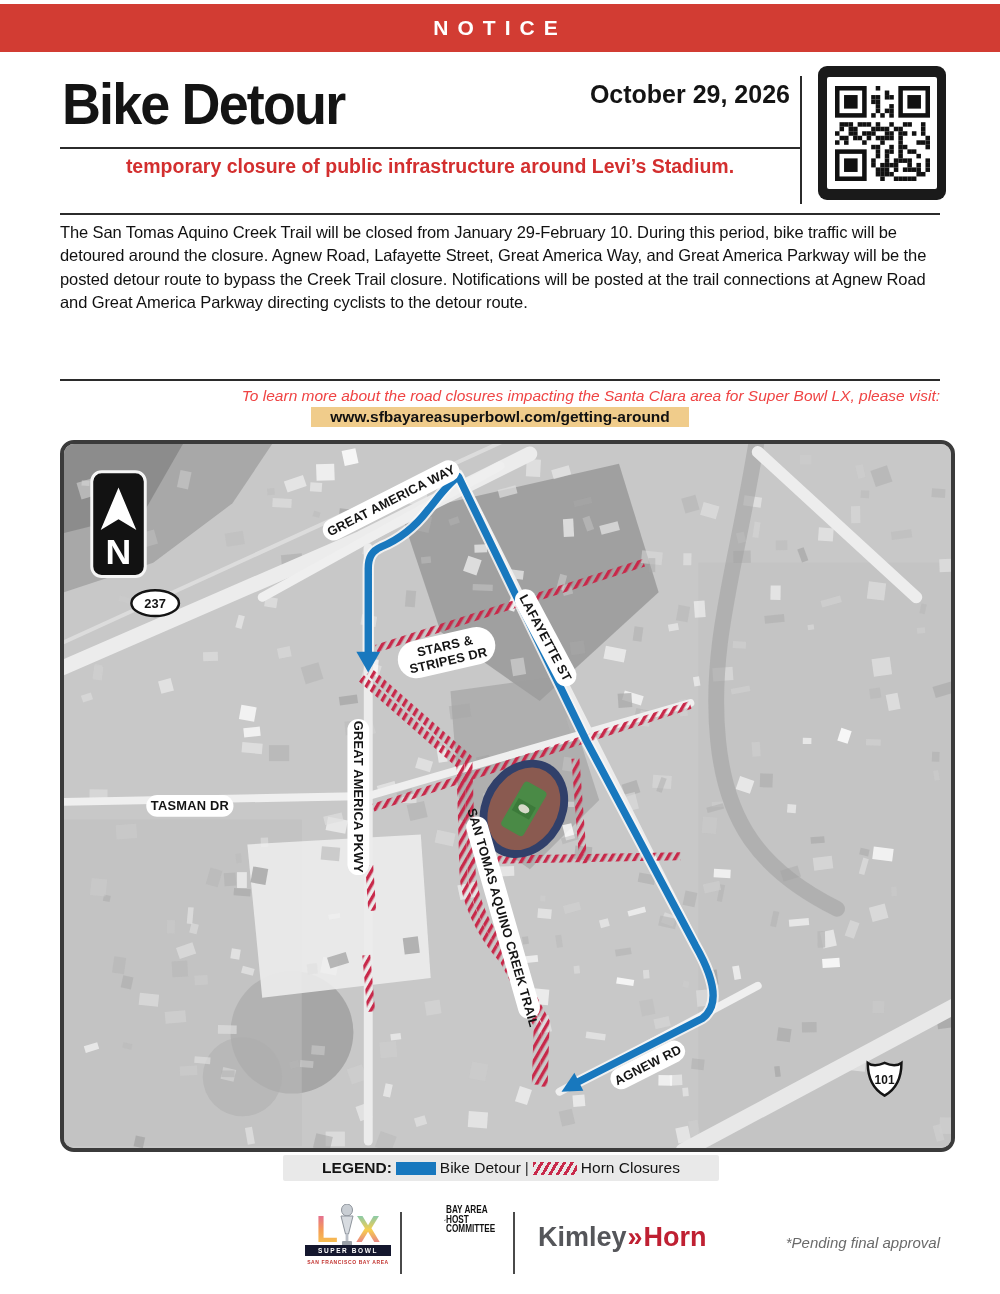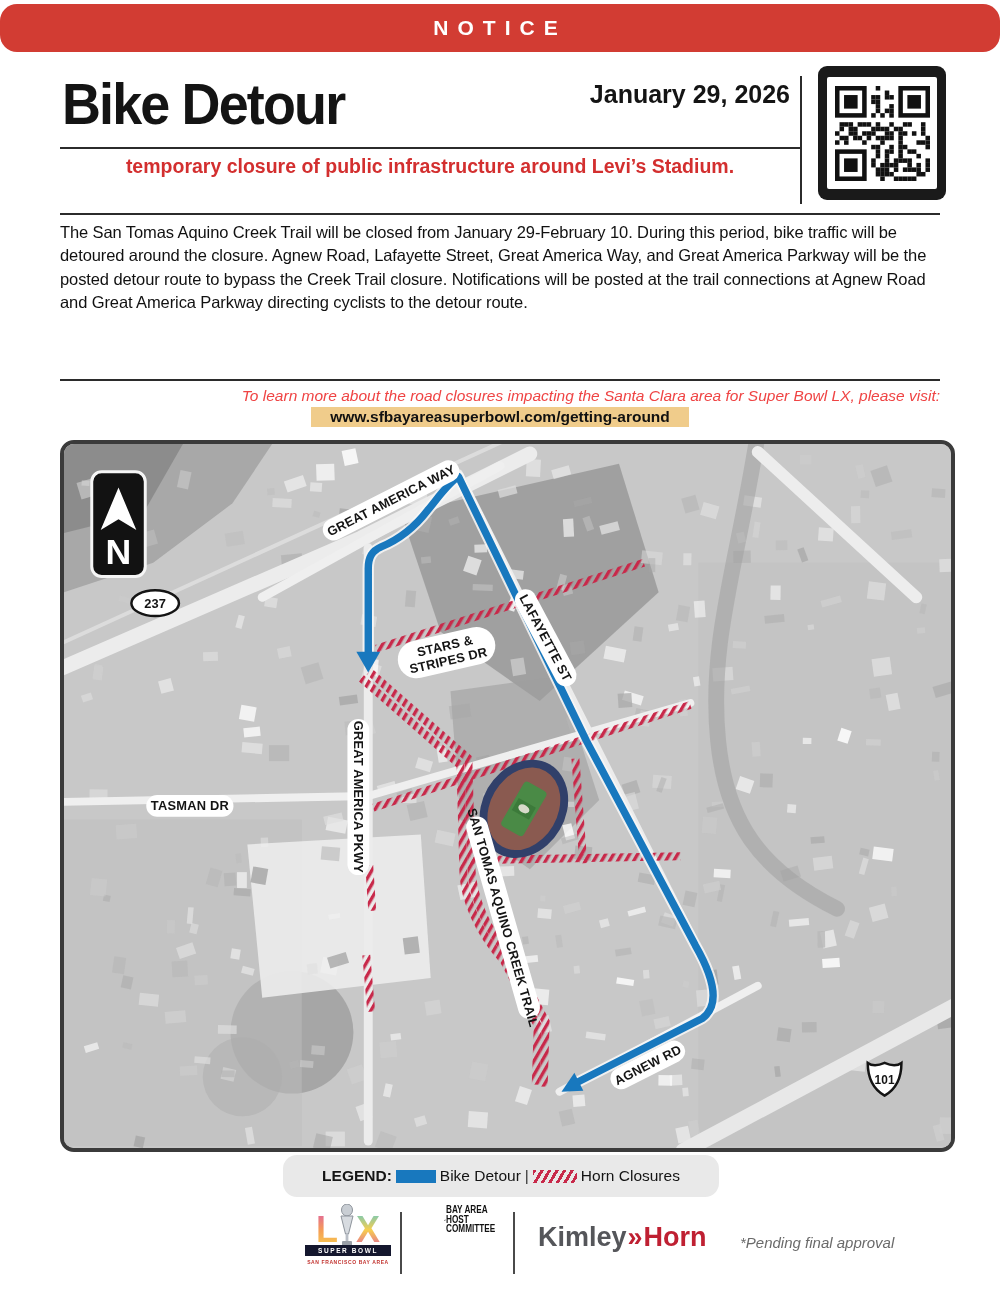--- a/index.html
+++ b/index.html
@@ -1,21 +1,21 @@
 <!DOCTYPE html>
 <html><head>
 <meta charset="utf-8">
 <style>
   html,body{margin:0;padding:0;background:#9e9e9e;}
   .page{position:relative;width:1000px;height:1294px;margin:0 auto;background:#ffffff;
         font-family:"Liberation Sans","DejaVu Sans",sans-serif;overflow:hidden;}
 
   
   .banner{position:absolute;left:0;top:4px;width:1000px;height:48px;background:#D23C33;
-          display:flex;align-items:center;justify-content:center;border-radius:17px;}
+          display:flex;align-items:center;justify-content:center;}
   .banner-text{color:#ffffff;font-weight:bold;font-size:21px;letter-spacing:9px;}
 
   
   .title{position:absolute;left:62px;top:70px;font-size:58px;font-weight:bold;color:#141414;
          letter-spacing:-2px;transform:scaleX(.93);transform-origin:left top;white-space:nowrap;}
   .date{position:absolute;left:520px;top:80px;width:270px;text-align:right;
         font-size:25px;font-weight:bold;color:#141414;white-space:nowrap;}
   .v-rule{position:absolute;left:800px;top:76px;width:2px;height:128px;background:#2b2b2b;}
   .rule{position:absolute;background:#2b2b2b;height:2px;}
   .rule-title{left:60px;top:147px;width:740px;}
@@ -41,22 +41,22 @@
              background:#F0CC8B;padding:1px 19px;text-decoration:none;}
 
   
   .map{position:absolute;left:60px;top:440px;width:895px;height:712px;box-sizing:border-box;
        border:4px solid #3b3b3b;border-radius:14px;overflow:hidden;background:#c8c8c8;}
   .map svg{display:block;width:100%;height:100%;}
   .map-label{font-weight:bold;font-size:13px;letter-spacing:.2px;fill:#141414;}
   .pill{fill:#ffffff;}
 
   
-  .legend{position:absolute;left:283px;top:1155px;width:436px;height:42px;background:#e9e9e9;
-          border-radius:14px;display:flex;align-items:center;justify-content:center;gap:4px;
+  .legend{position:absolute;left:283px;top:1155px;width:436px;height:26px;background:#e9e9e9;
+          border-radius:2px;display:flex;align-items:center;justify-content:center;gap:4px;
           font-size:15.5px;color:#141414;}
   .legend-title{font-weight:bold;}
   .swatch-blue{width:40px;height:13px;background:#1878BE;}
   .swatch-hatch{width:44px;height:13px;
       background:repeating-linear-gradient(120deg,#C8294A 0 3px,rgba(0,0,0,0) 3px 6.5px);}
   .legend-sep{color:#333;}
 
   
   .foot-div{position:absolute;width:1.5px;height:62px;background:#4a4a4a;top:1212px;}
   .sb-logo{position:absolute;left:303px;top:1206px;width:90px;display:flex;flex-direction:column;align-items:center;}
@@ -72,34 +72,34 @@
   .bahc{position:absolute;left:414px;top:1205px;width:92px;display:flex;flex-direction:row;align-items:flex-start;}
   .bahc-icon{margin-left:30px;}
   .bahc-text{font-size:10px;line-height:9.5px;font-weight:bold;color:#111;
              transform:scaleX(.82);transform-origin:left top;letter-spacing:0;}
 
   .kimley{position:absolute;left:538px;top:1222px;font-size:27px;font-weight:bold;white-space:nowrap;}
   .kh-k{color:#55565a;margin-top:24px;}
   .kh-c{color:#bf2032;padding:0 1px;}
   .kh-h{color:#bf2032;}
 
-  .pending{position:absolute;left:740px;top:1234px;width:200px;
+  .pending{position:absolute;left:740px;top:1234px;width:200px;text-align:right;
            font-style:italic;font-size:15px;color:#6a6a6a;}
 </style>
 </head>
 <body>
 
 <div class="page">
 
   <div class="banner">
     <span class="banner-text">NOTICE</span>
   </div>
 
   <h1 class="title" style="margin:0">Bike Detour</h1>
-  <div class="date">January 29, 2026</div>
+  <div class="date">October 29, 2026</div>
   <div class="v-rule"></div>
 
   <div class="qr-box">
     <div class="qr-inner">
       <svg width="95" height="95" viewBox="0 0 94.5 94.5">
         <g id="qr-m" fill="#111">
             <rect x="40.5" y="0" width="4.5" height="4.5"></rect>
             <rect x="49.5" y="4.5" width="4.5" height="4.5"></rect>
             <rect x="36" y="9" width="4.5" height="4.5"></rect>
             <rect x="40.5" y="9" width="4.5" height="4.5"></rect>

